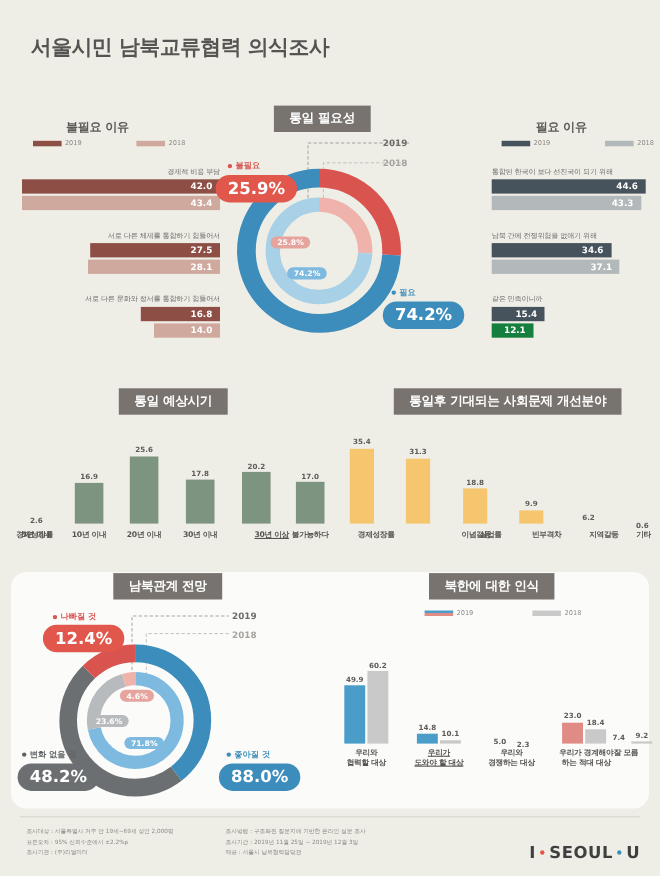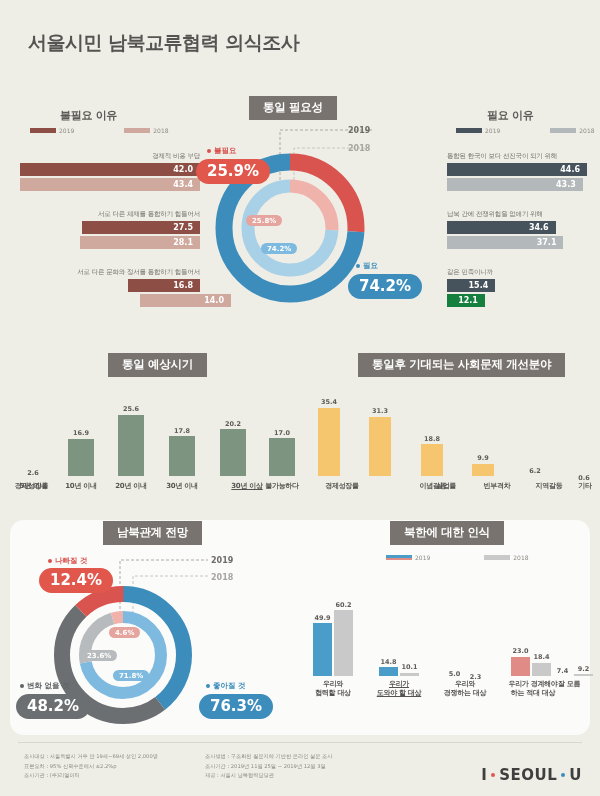--- a/index.html
+++ b/index.html
@@ -129,21 +129,21 @@
     <div class="hbar light" style="background:#cfa99d;width:66.9%;margin-left:33.1%;">
       <span>28.1</span>
     </div>
   </div>
 
   <div class="hgroup" style="left:20px;top:268px;width:180px;">
     <div class="hlabel">서로 다른 문화와 정서를 통합하기 힘들어서</div>
     <div class="hbar" style="background:#8d4f45;width:40%;margin-left:60%;">
       <span>16.8</span>
     </div>
-    <div class="hbar light" style="background:#cfa99d;width:33.3%;margin-left:66.7%;padding-left:31px;">
+    <div class="hbar light" style="background:#cfa99d;width:33.3%;margin-left:66.7%;">
       <span>14.0</span>
     </div>
   </div>
 
   <div class="pill" style="left:249px;top:96px;">통일 필요성</div>
 
   <svg style="position:absolute;left:276px;top:126px;" width="110" height="80">
     <path d="M4,64 L4,4 L96,4" stroke="#9a9793" stroke-width="0.8" fill="none" stroke-dasharray="3,2"></path>
     <path d="M18,64 L18,22 L96,22" stroke="#bdbab6" stroke-width="0.8" fill="none" stroke-dasharray="3,2"></path>
   </svg>
@@ -321,21 +321,21 @@
   <div class="badge-label" style="left:20px;top:681px;color:#5f6366;">
     <span class="dot" style="background:#5f6366"></span>
     <span>변화 없을 것</span>
   </div>
   <div class="badge" style="left:16px;top:694px;background:#6b6f72;">48.2%</div>
 
   <div class="badge-label" style="left:206px;top:681px;color:#3c8dbc;">
     <span class="dot" style="background:#3c8dbc"></span>
     <span>좋아질 것</span>
   </div>
-  <div class="badge" style="left:199px;top:694px;background:#3c8dbc;">76.3%</div>
+  <div class="badge" style="left:199px;top:694px;background:#3c8dbc;">88.0%</div>
 
   <div class="pill" style="left:390px;top:521px;">북한에 대한 인식</div>
 
   <div class="legend" style="left:386px;top:554px;width:190px;">
     <div class="item">
       <span class="sw" style="background:linear-gradient(to bottom,#4a9cc9 0 50%,#e08b85 50% 100%)"></span>
       <span class="lb">2019</span>
     </div>
     <div class="item" style="margin-left:48px;">
       <span class="sw" style="background:#c9c9c9"></span>

